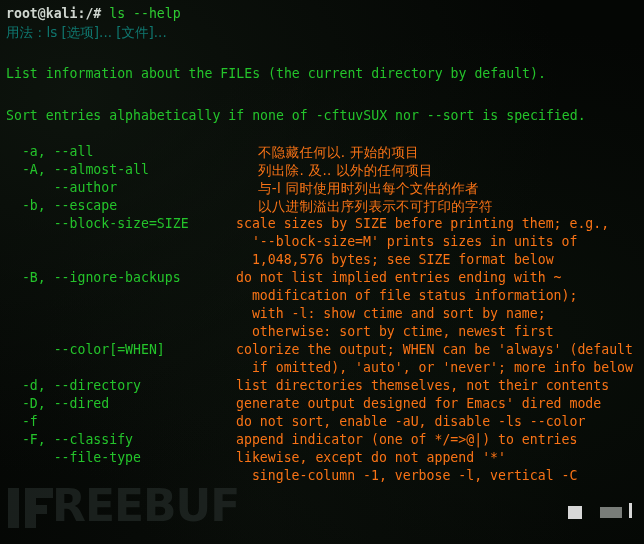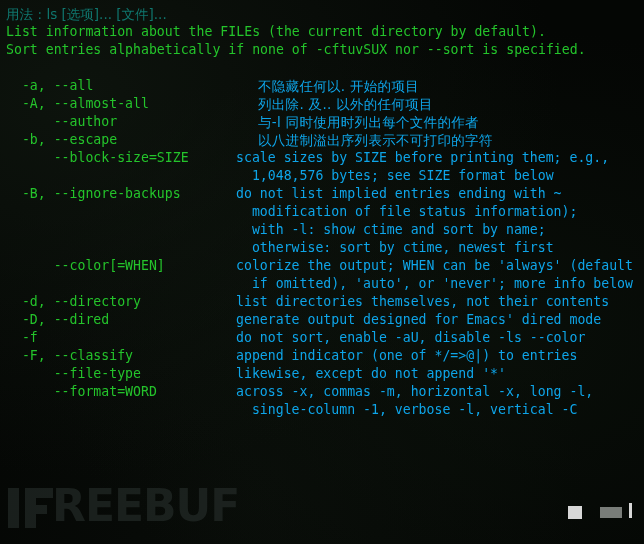--- a/index.html
+++ b/index.html
@@ -46,21 +46,21 @@
   }
 
   .prompt-line .prompt {
     color: #cfd6cf;
     font-weight: bold;
   }
   .prompt-line .cmd {
     color: #2ecc32;
   }
 
-  .txt { color: #24c42b; }
+  .txt { color: #24c42b; margin-top: 24px; }
   .cjk {
     font-family: "DejaVu Sans", "Liberation Sans", sans-serif;
     font-size: 13.5px;
     color: #0f766e;
   }
 
   
   .optrow {
     display: block;
     height: 18px;
@@ -71,21 +71,21 @@
     display: inline-block;
     width: 230px;
     white-space: pre;
     vertical-align: top;
     color: #24c42b;
   }
   .optrow .desc {
     display: inline-block;
     white-space: pre;
     vertical-align: top;
-    color: #0ea5e9;
+    color: #f97316;
   }
   .optrow .desc.cjkdesc {
     font-family: "DejaVu Sans", "Liberation Sans", sans-serif;
     font-size: 13.5px;
     letter-spacing: 0.3px;
     padding-left: 22px;
   }
 
   
   #cursor-artifact {
@@ -175,48 +175,49 @@
   }
 </style>
 </head>
 <body>
 
 <div id="terminal">
   <div id="bg-noise"></div>
 
   <div id="screen">
 
+    <div class="line prompt-line"><span class="prompt">root@kali:/# </span><span class="cmd">ls --help</span></div>
 
     <div class="line"><span class="cjk">用法：ls [选项]... [文件]...</span></div>
 
     <div class="line txt">List information about the FILEs (the current directory by default).</div>
     <div class="line txt">Sort entries alphabetically if none of -cftuvSUX nor --sort is specified.</div>
 
     <div class="line">&nbsp;</div>
 
 
     <div id="options-list">
         <div class="optrow"><span class="opt">  -a, --all</span><span class="desc cjkdesc">不隐藏任何以. 开始的项目</span></div>
         <div class="optrow"><span class="opt">  -A, --almost-all</span><span class="desc cjkdesc">列出除. 及.. 以外的任何项目</span></div>
         <div class="optrow"><span class="opt">      --author</span><span class="desc cjkdesc">与-l 同时使用时列出每个文件的作者</span></div>
         <div class="optrow"><span class="opt">  -b, --escape</span><span class="desc cjkdesc">以八进制溢出序列表示不可打印的字符</span></div>
         <div class="optrow"><span class="opt">      --block-size=SIZE</span><span class="desc">scale sizes by SIZE before printing them; e.g.,</span></div>
+        <div class="optrow"><span class="opt"></span><span class="desc">  '--block-size=M' prints sizes in units of</span></div>
         <div class="optrow"><span class="opt"></span><span class="desc">  1,048,576 bytes; see SIZE format below</span></div>
         <div class="optrow"><span class="opt">  -B, --ignore-backups</span><span class="desc">do not list implied entries ending with ~</span></div>
         <div class="optrow"><span class="opt"></span><span class="desc">  modification of file status information);</span></div>
         <div class="optrow"><span class="opt"></span><span class="desc">  with -l: show ctime and sort by name;</span></div>
         <div class="optrow"><span class="opt"></span><span class="desc">  otherwise: sort by ctime, newest first</span></div>
         <div class="optrow"><span class="opt">      --color[=WHEN]</span><span class="desc">colorize the output; WHEN can be 'always' (default</span></div>
         <div class="optrow"><span class="opt"></span><span class="desc">  if omitted), 'auto', or 'never'; more info below</span></div>
         <div class="optrow"><span class="opt">  -d, --directory</span><span class="desc">list directories themselves, not their contents</span></div>
         <div class="optrow"><span class="opt">  -D, --dired</span><span class="desc">generate output designed for Emacs' dired mode</span></div>
         <div class="optrow"><span class="opt">  -f</span><span class="desc">do not sort, enable -aU, disable -ls --color</span></div>
         <div class="optrow"><span class="opt">  -F, --classify</span><span class="desc">append indicator (one of */=&gt;@|) to entries</span></div>
         <div class="optrow"><span class="opt">      --file-type</span><span class="desc">likewise, except do not append '*'</span></div>
-        <div class="optrow"><span class="opt">      --format=WORD</span><span class="desc">across -x, commas -m, horizontal -x, long -l,</span></div>
         <div class="optrow"><span class="opt"></span><span class="desc">  single-column -1, verbose -l, vertical -C</span></div>
       </div>
 
   </div>
 
   <div id="cursor-artifact"></div>
   <div id="cursor-artifact2"></div>
   <div id="cursor-bar"></div>
 
   <div id="watermark">

